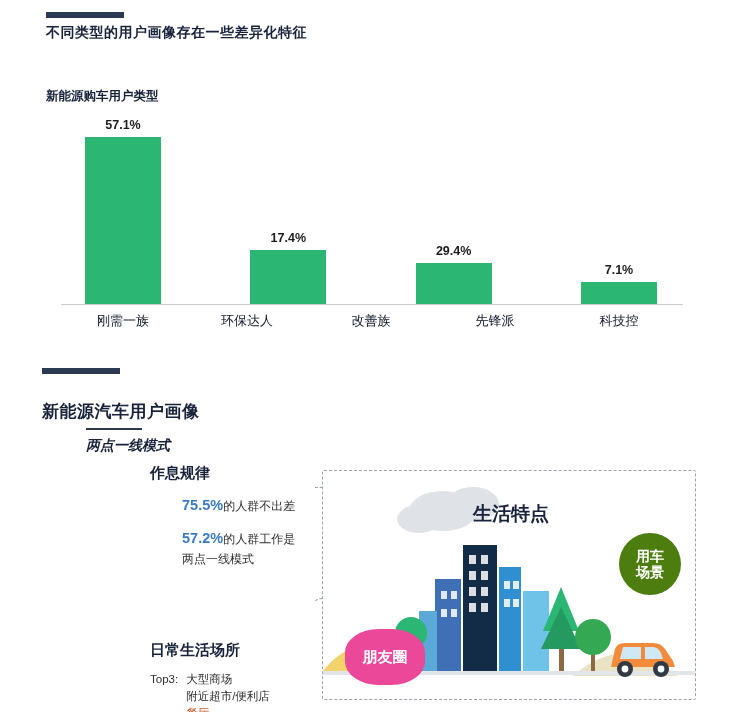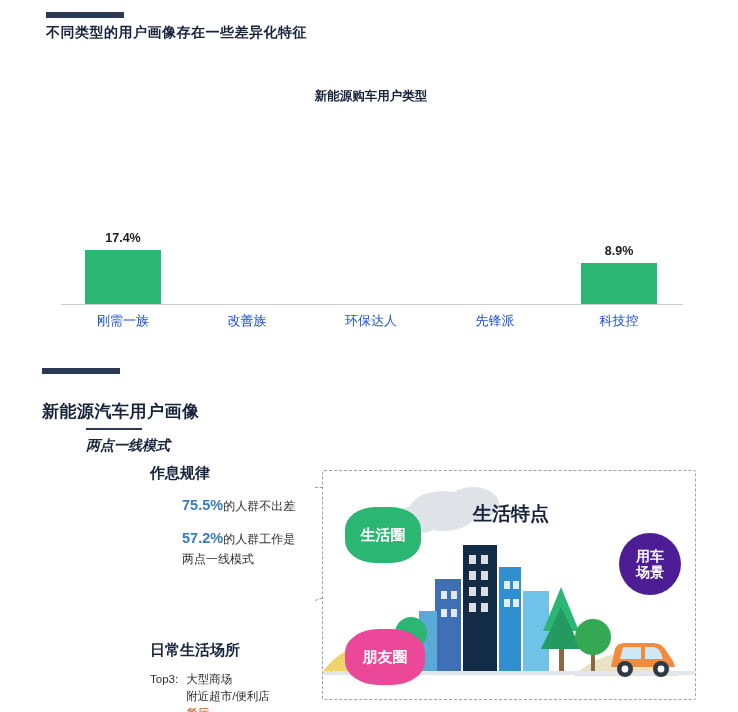--- a/index.html
+++ b/index.html
@@ -20,38 +20,38 @@
     background:#ffffff;
   }
   .sec1{position:absolute;left:46px;top:12px;}
   .sec1-title{
     position:absolute;left:46px;top:24px;
     font-size:14px;font-weight:bold;color:#17223b;letter-spacing:.5px;
   }
   
   .chart-wrap{position:absolute;left:46px;top:80px;width:650px;height:260px;}
   .chart-title{
-    position:absolute;left:0;top:8px;width:650px;text-align:center;
+    position:absolute;left:0;top:8px;width:650px;text-align:left;
     font-size:12.5px;font-weight:bold;color:#17223b;
   }
   .axis-line{
     position:absolute;left:15px;top:224px;width:622px;height:1px;background:#c9ccd1;
   }
   .bars{
     position:absolute;left:15px;top:38px;width:620px;height:186px;
     display:flex;justify-content:space-between;align-items:flex-end;
   }
   .bar-col{width:124px;display:flex;flex-direction:column;align-items:center;justify-content:flex-end;height:186px;}
   .bar-val{font-size:12.5px;font-weight:bold;color:#1c1c1c;margin-bottom:5px;}
   .bar-rect{width:76px;background:#2bb673;}
   .cats{
     position:absolute;left:15px;top:232px;width:620px;
     display:flex;justify-content:space-between;
   }
-  .cat{width:124px;text-align:center;font-size:13px;color:#1d4ed8;}
+  .cat{width:124px;text-align:center;font-size:13px;color:#0f172a;}
   
   .sec2{position:absolute;left:46px;top:368px;}
   .sec2-title{
     position:absolute;left:42px;top:400px;
     font-size:17px;font-weight:bold;color:#17223b;letter-spacing:.5px;
   }
   .sub-rule{position:absolute;left:86px;top:428px;width:56px;height:2px;background:#2b3a52;}
   .sub-title{
     position:absolute;left:86px;top:437px;
     font-size:14px;font-weight:bold;font-style:italic;color:#17223b;
@@ -80,49 +80,57 @@
   .panel-title{
     position:absolute;left:150px;top:30px;font-size:19px;font-weight:bold;color:#17223b;
   }
   .bubble{
     position:absolute;border-radius:50%;
     display:flex;align-items:center;justify-content:center;
     font-weight:bold;color:#ffffff;text-align:center;line-height:1.15;
   }
   .b-life{left:22px;top:36px;width:76px;height:56px;background:#2bb673;font-size:15px;border-radius:40%;}
   .b-friend{left:22px;top:158px;width:80px;height:56px;background:#ec4899;font-size:15px;border-radius:42%;}
-  .b-car{left:296px;top:62px;width:62px;height:62px;background:#4c1d95;font-size:14px;border-radius:50%;}
+  .b-car{left:296px;top:62px;width:62px;height:62px;background:#4d7c0f;font-size:14px;border-radius:50%;}
   svg.scene{position:absolute;left:0;top:0;width:372px;height:228px;}
 </style>
 </head>
 <body>
 
 <div class="section-rule sec1"></div>
 <div class="sec1-title">不同类型的用户画像存在一些差异化特征</div>
 
 <div class="chart-wrap">
   <div class="chart-title">新能源购车用户类型</div>
 
   <div class="bars">
     <div class="bar-col">
+      <div class="bar-val">57.1%</div>
+      <div class="bar-rect" style="height:178px"></div>
+    </div>
+    <div class="bar-col">
       <div class="bar-val">17.4%</div>
       <div class="bar-rect" style="height:54px"></div>
     </div>
     <div class="bar-col">
-      <div class="bar-val">8.9%</div>
+      <div class="bar-val">29.4%</div>
       <div class="bar-rect" style="height:41px"></div>
+    </div>
+    <div class="bar-col">
+      <div class="bar-val">7.1%</div>
+      <div class="bar-rect" style="height:22px"></div>
     </div>
   </div>
 
   <div class="axis-line"></div>
 
   <div class="cats">
     <div class="cat">刚需一族</div>
+    <div class="cat">环保达人</div>
     <div class="cat">改善族</div>
-    <div class="cat">环保达人</div>
     <div class="cat">先锋派</div>
     <div class="cat">科技控</div>
   </div>
 </div>
 
 <div class="section-rule sec2" style="left:42px;top:368px;"></div>
 <div class="sec2-title">新能源汽车用户画像</div>
 <div class="sub-rule"></div>
 <div class="sub-title">两点一线模式</div>
 
@@ -207,21 +215,20 @@
       <path d="M300 176 L318 176 L318 188 L297 188 Z" fill="#cfe8f5"></path>
       <path d="M322 176 L330 176 Q335 176 338 182 L340 188 L322 188 Z" fill="#cfe8f5"></path>
       <circle cx="302" cy="198" r="8" fill="#2f3a45"></circle>
         <circle cx="302" cy="198" r="3.4" fill="#ffffff"></circle>
       <circle cx="338" cy="198" r="8" fill="#2f3a45"></circle>
         <circle cx="338" cy="198" r="3.4" fill="#ffffff"></circle>
     </g>
   </svg>
 
   <div class="panel-title">生活特点</div>
-  <div class="bubble b-life">生活圈</div>
   <div class="bubble b-friend">朋友圈</div>
   <div class="bubble b-car">
     <span style="display:block">
       <span>用车</span><br>
       <span>场景</span>
     </span>
   </div>
 </div>
 
 </body></html>

